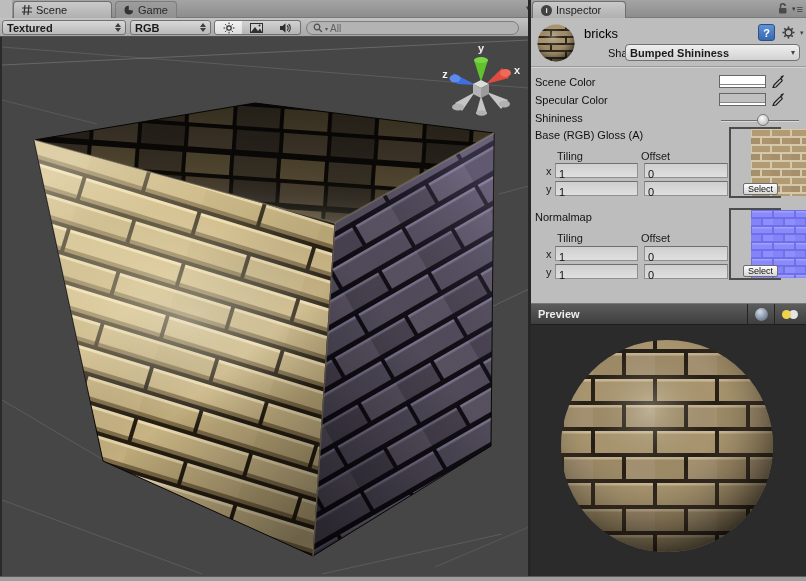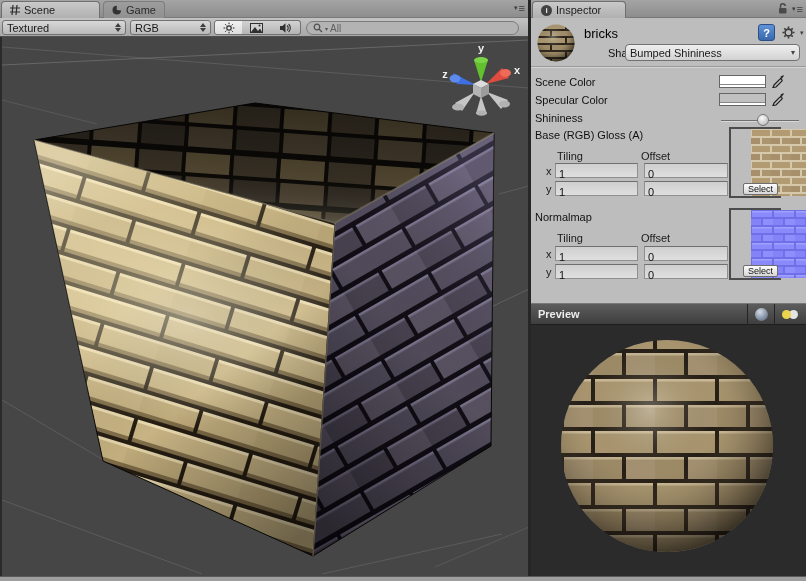--- a/index.html
+++ b/index.html
@@ -11,24 +11,24 @@
   .tabstrip { position:absolute; top:0; height:18px; background:linear-gradient(#a4a4a4,#8d8d8d); border-bottom:1px solid #787878; }
   .tab { position:absolute; top:1px; height:17px; display:flex; align-items:center; gap:4px; padding:0 8px; font-size:11px; color:#1d1d1d; border-radius:4px 4px 0 0; }
   .tab.active { background:linear-gradient(#c9c9c9,#b0b0b0); border:1px solid #6f6f6f; border-bottom:none; }
   .tab.inactive { background:linear-gradient(#9d9d9d,#909090); border:1px solid #7d7d7d; border-bottom:none; color:#2b2b2b; }
   .panel-menu { position:absolute; top:3px; display:flex; align-items:center; gap:1px; color:#3c3c3c; cursor:default; }
   .panel-menu .c { font-size:7px; line-height:10px; }
   .panel-menu .m { font-size:11px; font-weight:bold; line-height:10px; }
 
   
   #left-pane { position:absolute; left:0; top:0; width:529px; height:576px; }
-  #left-pane .tabstrip { left:0; width:529px;text-decoration:underline; }
+  #left-pane .tabstrip { left:12px; width:529px;text-decoration:underline; }
   #scene-toolbar { position:absolute; left:0; top:18px; width:529px; height:19px; background:linear-gradient(#c3c3c3,#a7a7a7); border-bottom:1px solid #4f4f4f; }
   .dd { position:absolute; top:2px; height:15px; background:linear-gradient(#d8d8d8,#b9b9b9); border:1px solid #717171; border-radius:3px; display:flex; align-items:center; font-size:11px; color:#1a1a1a; padding:0 4px; }
-  .dd .lbl { flex:1; overflow:hidden; white-space:nowrap; }
+  .dd .lbl { flex:1; overflow:hidden; white-space:nowrap;font-weight:bold; }
   .updown { display:flex; flex-direction:column; gap:1px; margin-left:4px; }
   .tri-up { width:0; height:0; border-left:3px solid transparent; border-right:3px solid transparent; border-bottom:4px solid #3e3e3e; }
   .tri-down { width:0; height:0; border-left:3px solid transparent; border-right:3px solid transparent; border-top:4px solid #3e3e3e; }
   .tb-btn { position:absolute; top:2px; height:15px; width:29px; background:linear-gradient(#d2d2d2,#b4b4b4); border:1px solid #717171; display:flex; align-items:center; justify-content:center; }
   .tb-btn.on { background:linear-gradient(#f2f2f2,#dcdcdc); }
   #search-pill { position:absolute; left:306px; top:3px; width:213px; height:14px; background:#b3b3b3; border:1px solid #7c7c7c; border-radius:8px; display:flex; align-items:center; padding:0 6px; gap:2px; }
   #search-pill input { flex:1; background:transparent; border:none; outline:none; font-size:10px; color:#3a3a3a; font-family:inherit; }
   #search-pill input::placeholder { color:#5f5f5f; }
   .scaret { font-size:6px; color:#555; }
 

